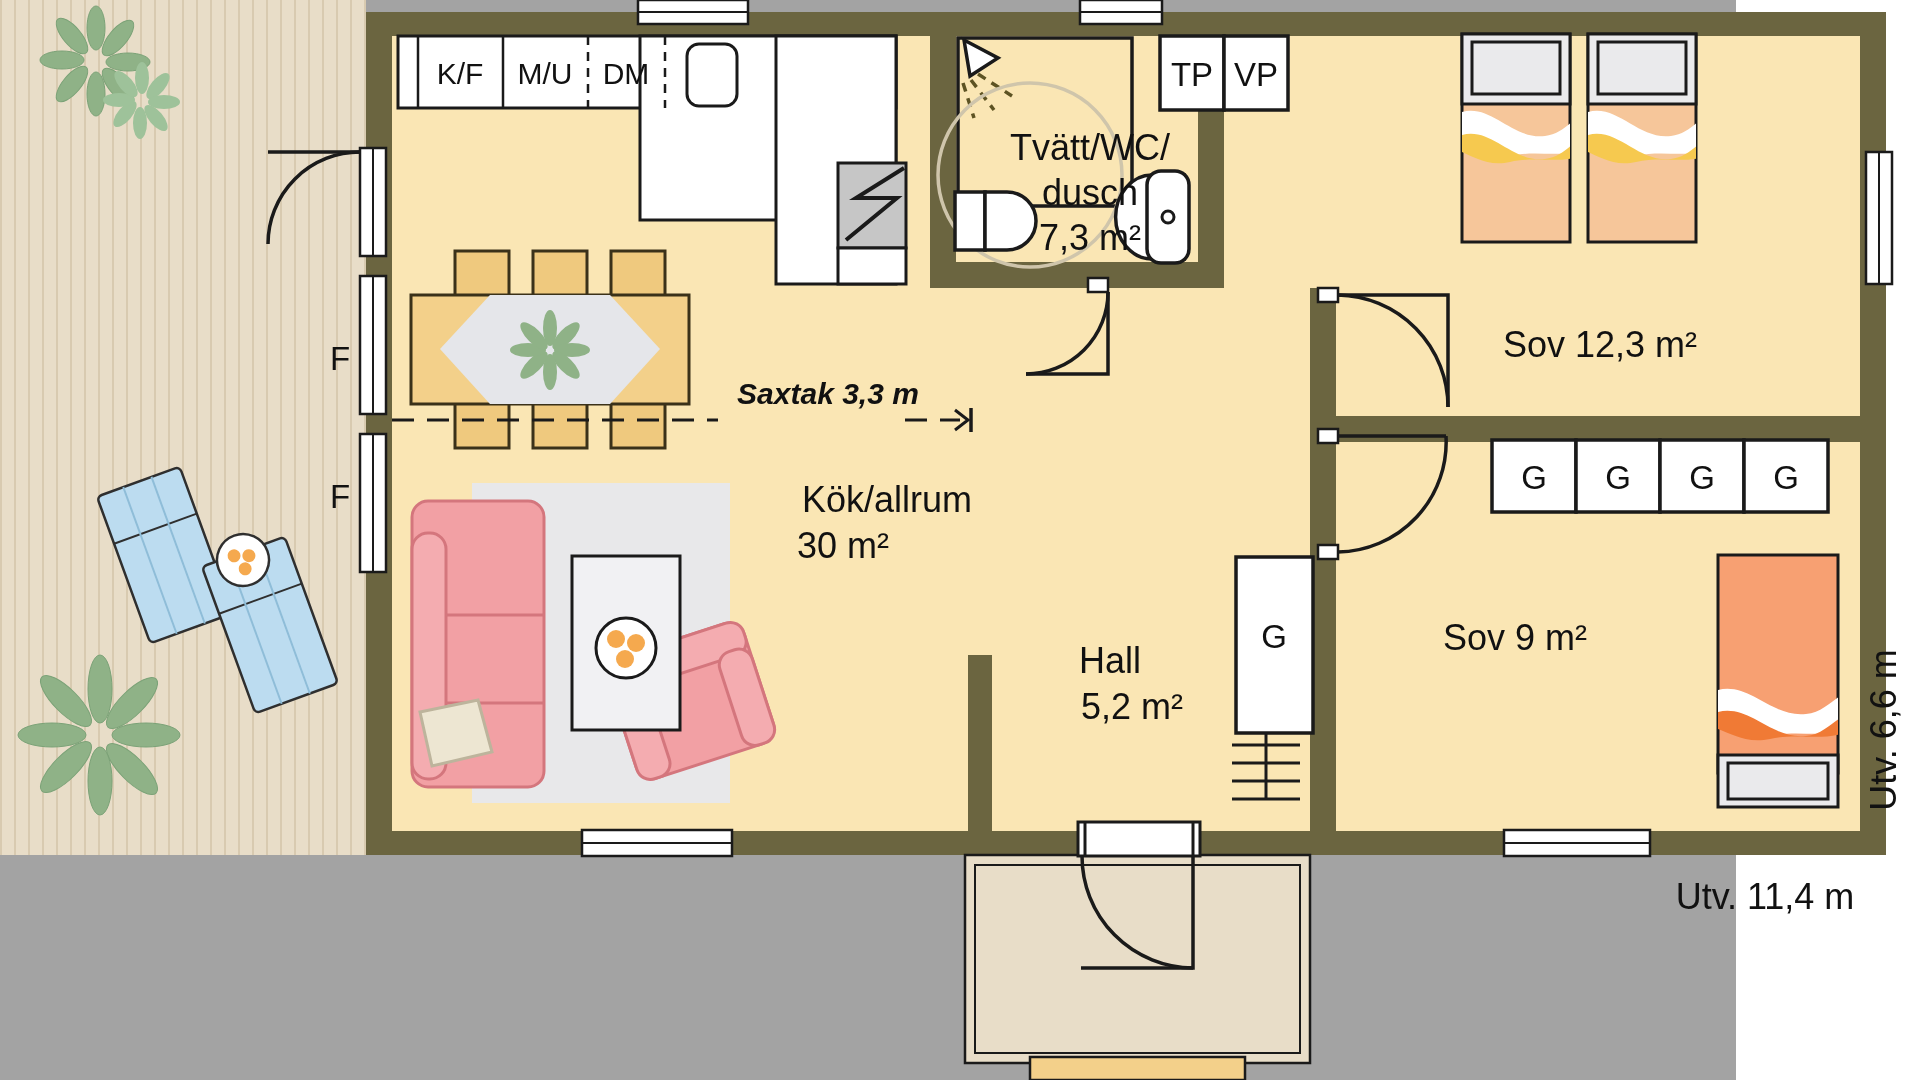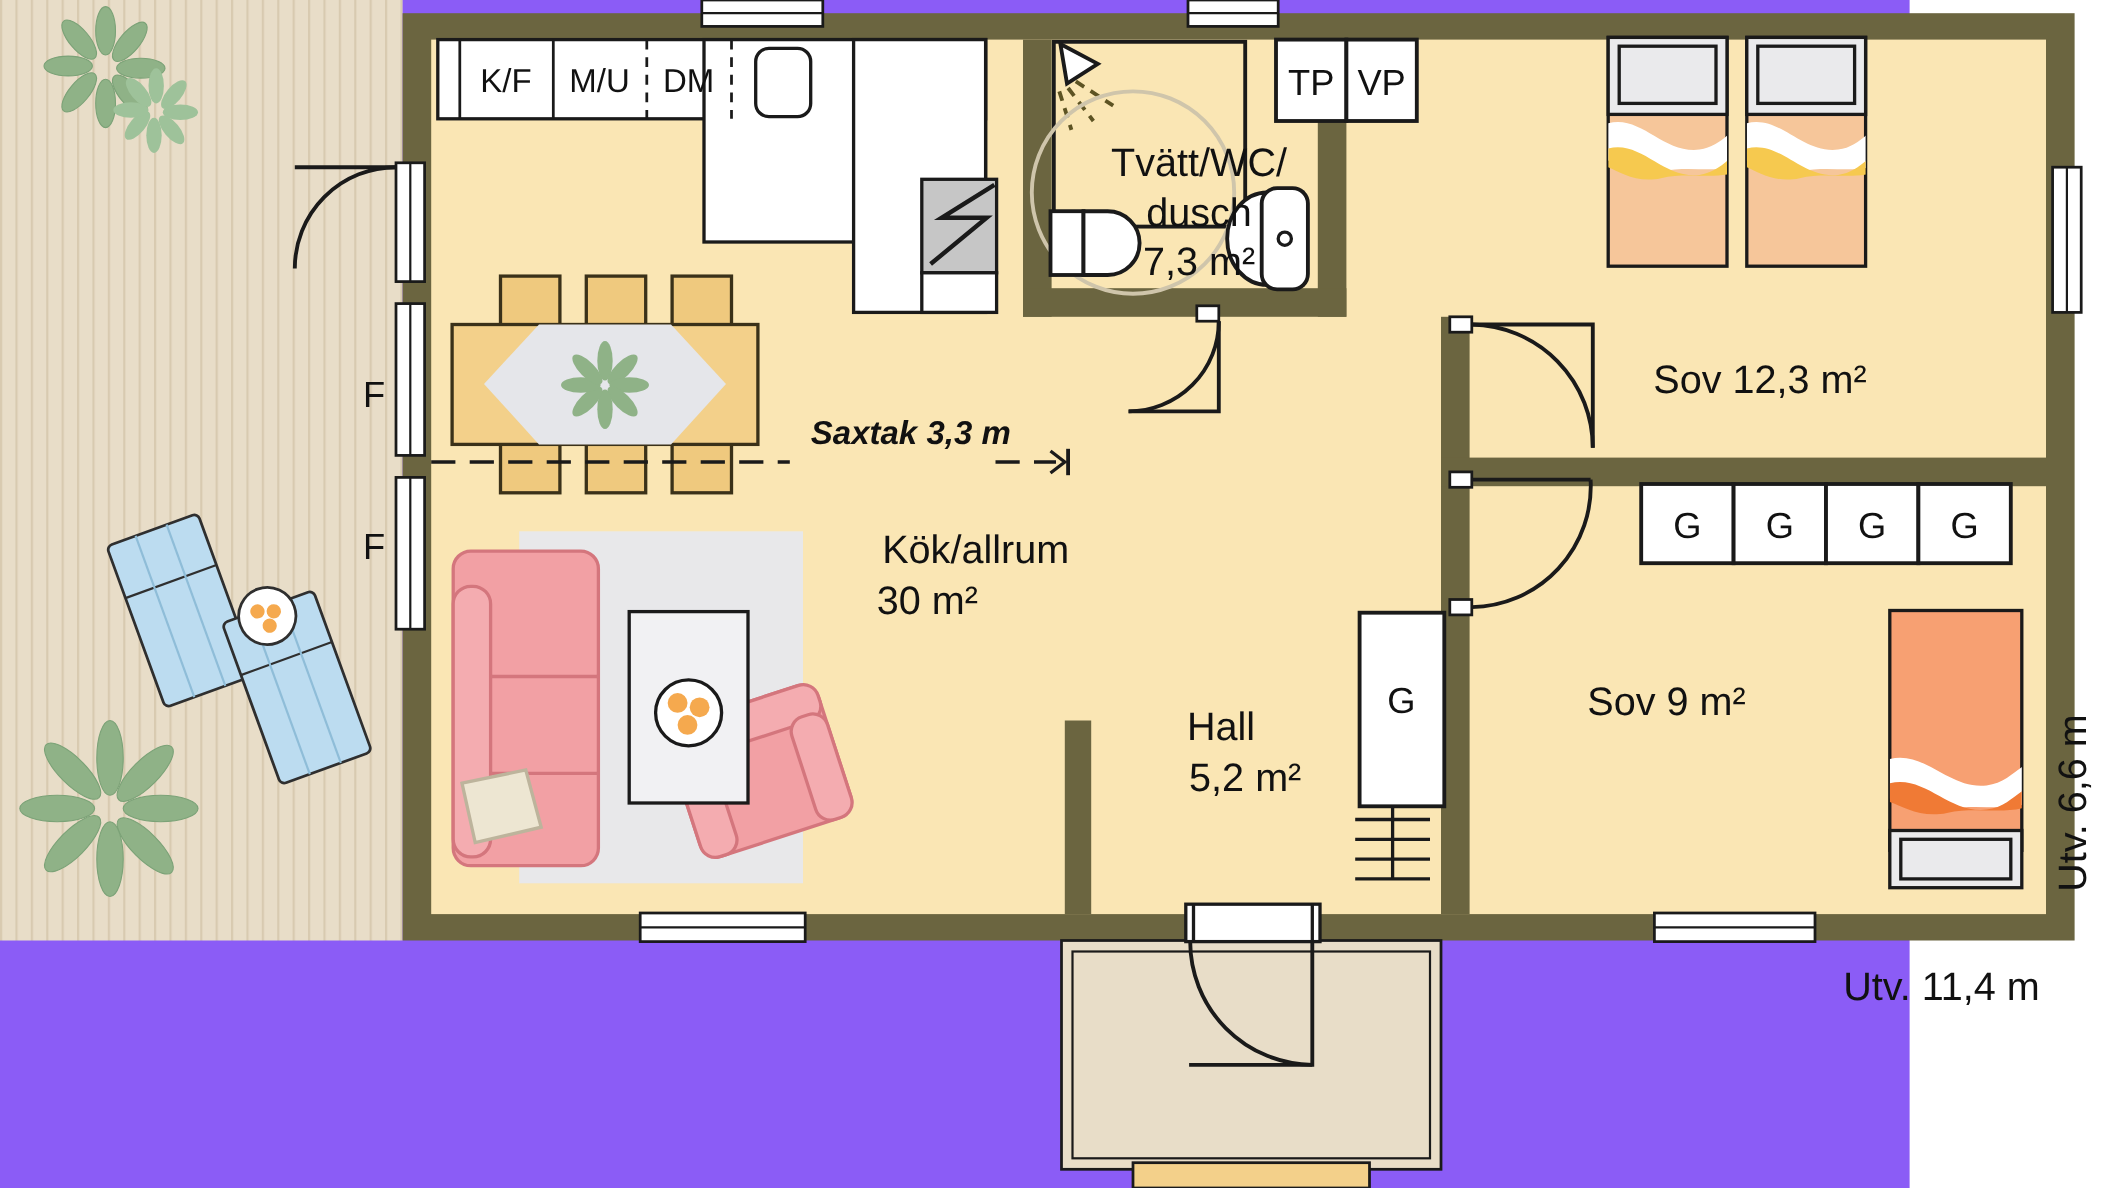--- a/index.html
+++ b/index.html
@@ -1,17 +1,17 @@
 <!DOCTYPE html>
 <html><head>
 <meta charset="utf-8">
 <style>
   html,body{margin:0;padding:0;background:#ffffff;}
   body{width:1920px;height:1080px;font-family:"Liberation Sans",sans-serif;overflow:hidden;}
-  #stage{position:relative;width:1736px;height:1080px;background:#8b5cf6;}
+  #stage{position:relative;width:1736px;height:1080px;background:#a3a3a3;}
   svg{display:block;}
   .lbl{font-family:"Liberation Sans",sans-serif;fill:#111111;}
 </style>
 </head>
 <body>
 
 <div id="stage">
 <svg width="1920" height="1080" viewBox="0 0 1920 1080" xmlns="http://www.w3.org/2000/svg">
 
   <defs>

